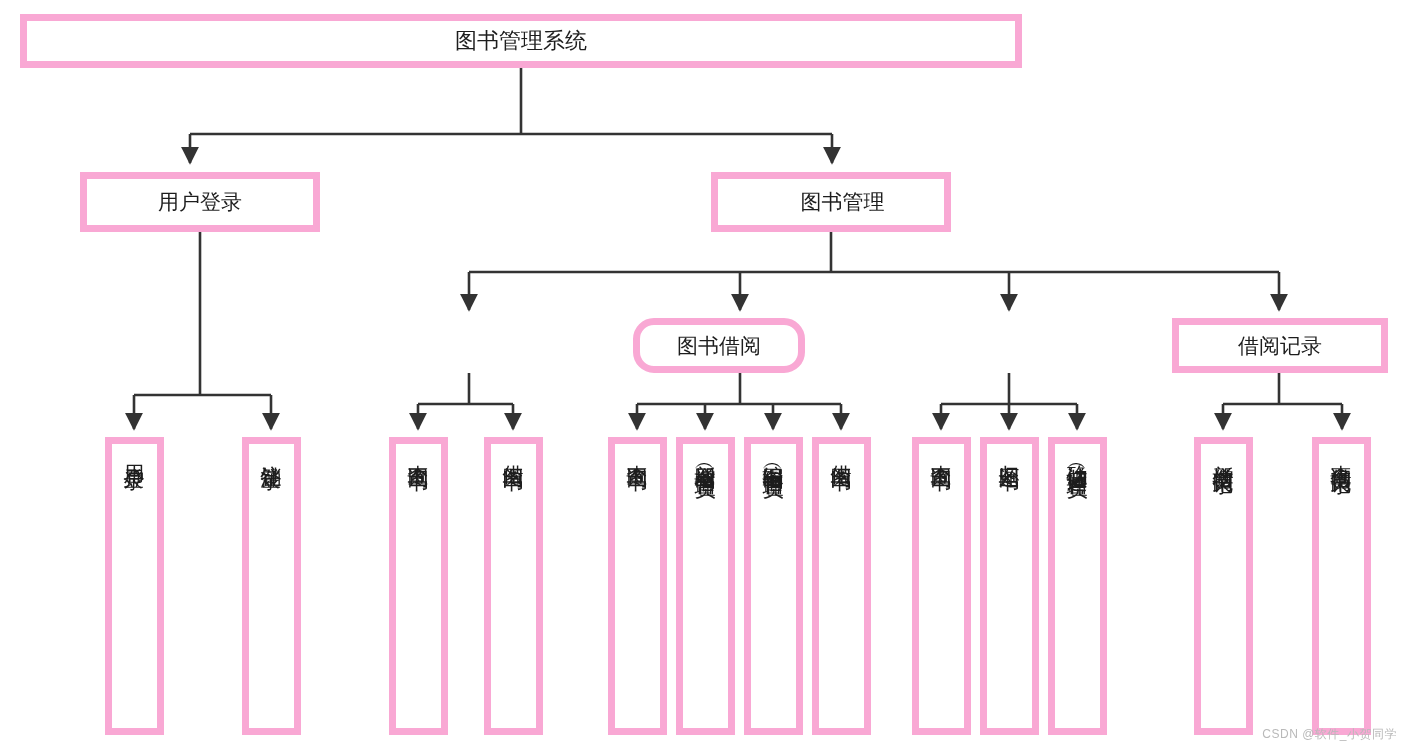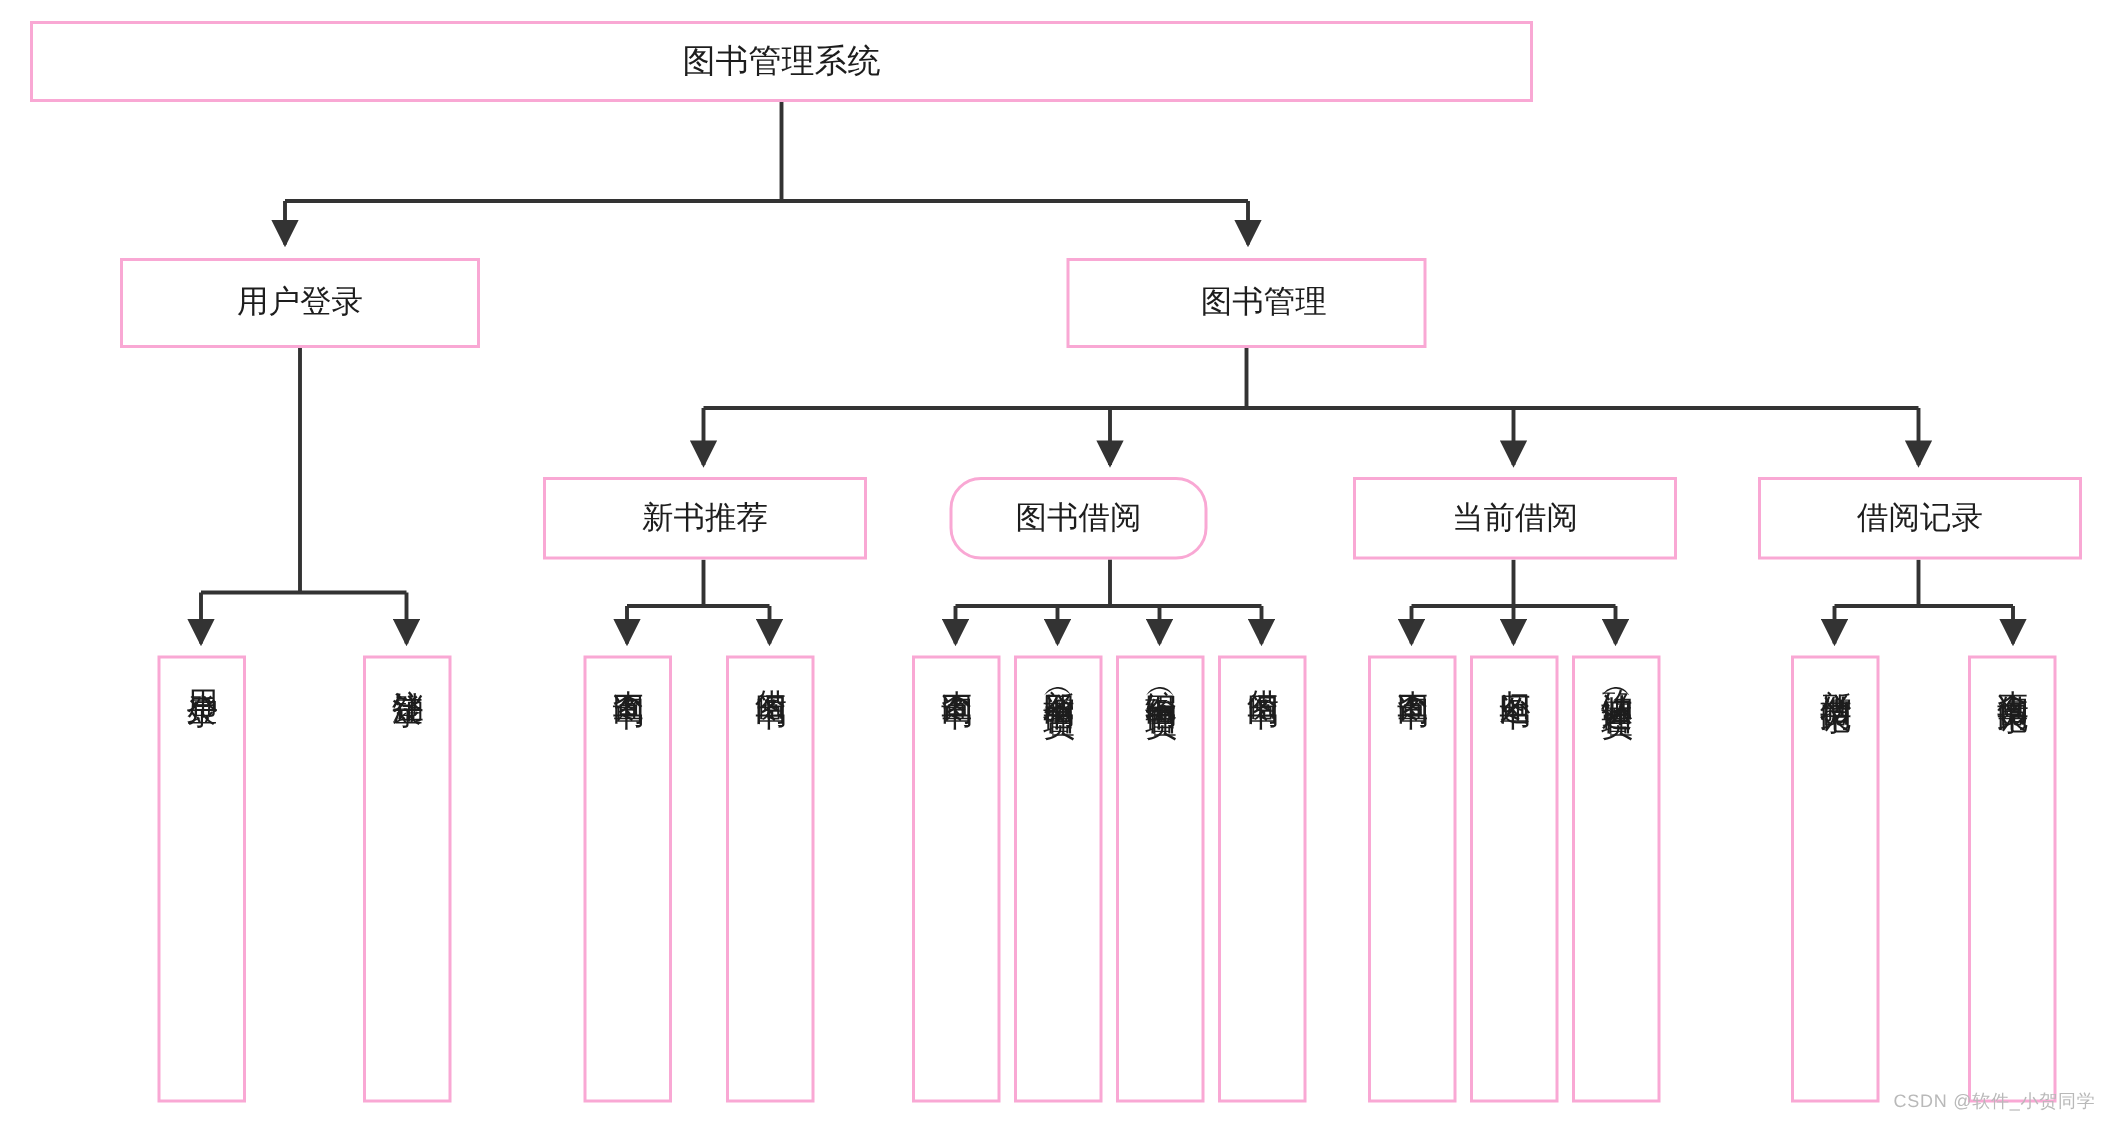--- a/index.html
+++ b/index.html
@@ -22,21 +22,21 @@
     left: 0;
     top: 0;
     width: 1405px;
     height: 747px;
     pointer-events: none;
   }
   .node {
     position: absolute;
     box-sizing: border-box;
     background: #ffffff;
-    border: 2px solid #f9a8d4;
+    border: 7px solid #f9a8d4;
     display: flex;
     align-items: center;
     justify-content: center;
     color: #1d1d1d;
     z-index: 2;
   }
   .node-label {
     display: block;
     text-align: center;
     line-height: 1.12;
@@ -133,28 +133,22 @@
     <span class="node-label">图书管理系统</span>
   </div>
 
   <div class="node horiz" style="left:80px; top:172px; width:240px; height:60px;">
     <span class="node-label">用户登录</span>
   </div>
   <div class="node horiz" style="left:711px; top:172px; width:240px; height:60px;padding-left:23px;">
     <span class="node-label">图书管理</span>
   </div>
 
-  <div class="node horiz" style="left:362px; top:318px; width:216px; height:55px;">
-    <span class="node-label">新书推荐</span>
-  </div>
   <div class="node horiz" style="left:633px; top:318px; width:172px; height:55px;border-radius:21px;">
     <span class="node-label">图书借阅</span>
-  </div>
-  <div class="node horiz" style="left:902px; top:318px; width:216px; height:55px;">
-    <span class="node-label">当前借阅</span>
   </div>
   <div class="node horiz" style="left:1172px; top:318px; width:216px; height:55px;">
     <span class="node-label">借阅记录</span>
   </div>
 
   <div class="node vert" style="left:105px; top:437px; width:59px; height:298px;">
     <span class="node-label">用户登录</span>
   </div>
   <div class="node vert" style="left:242px; top:437px; width:59px; height:298px;">
     <span class="node-label">注销登录</span>

